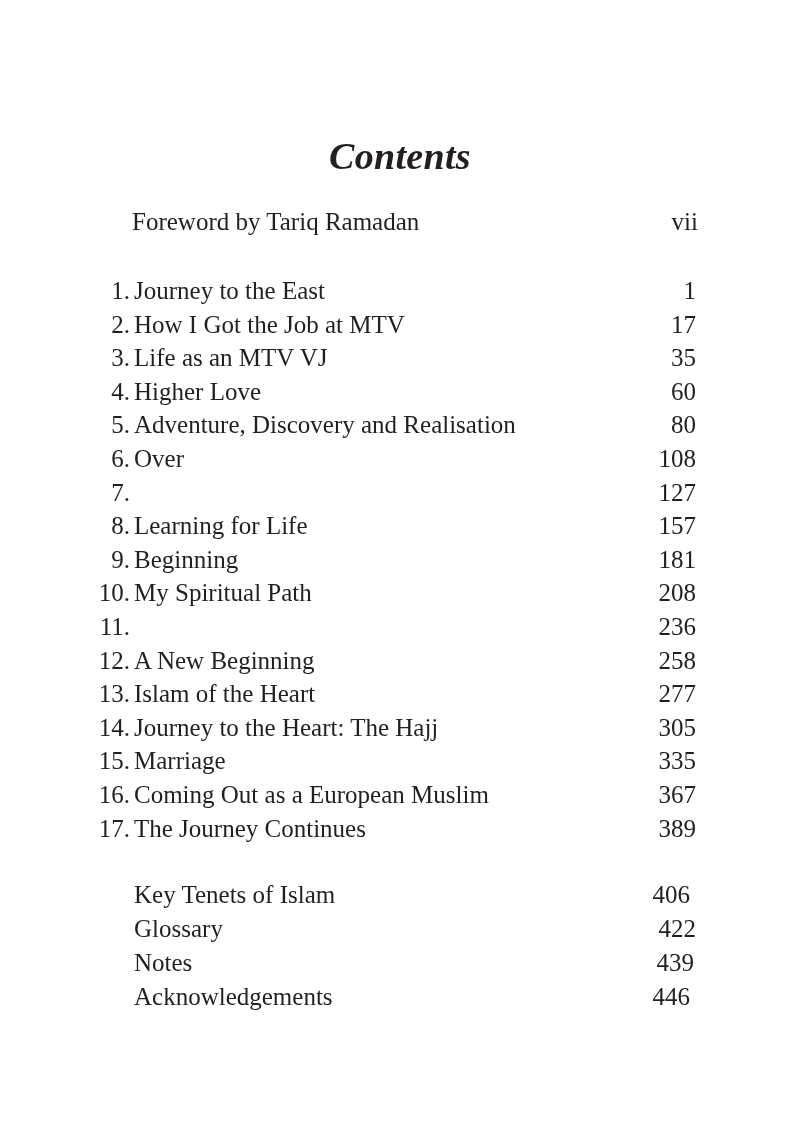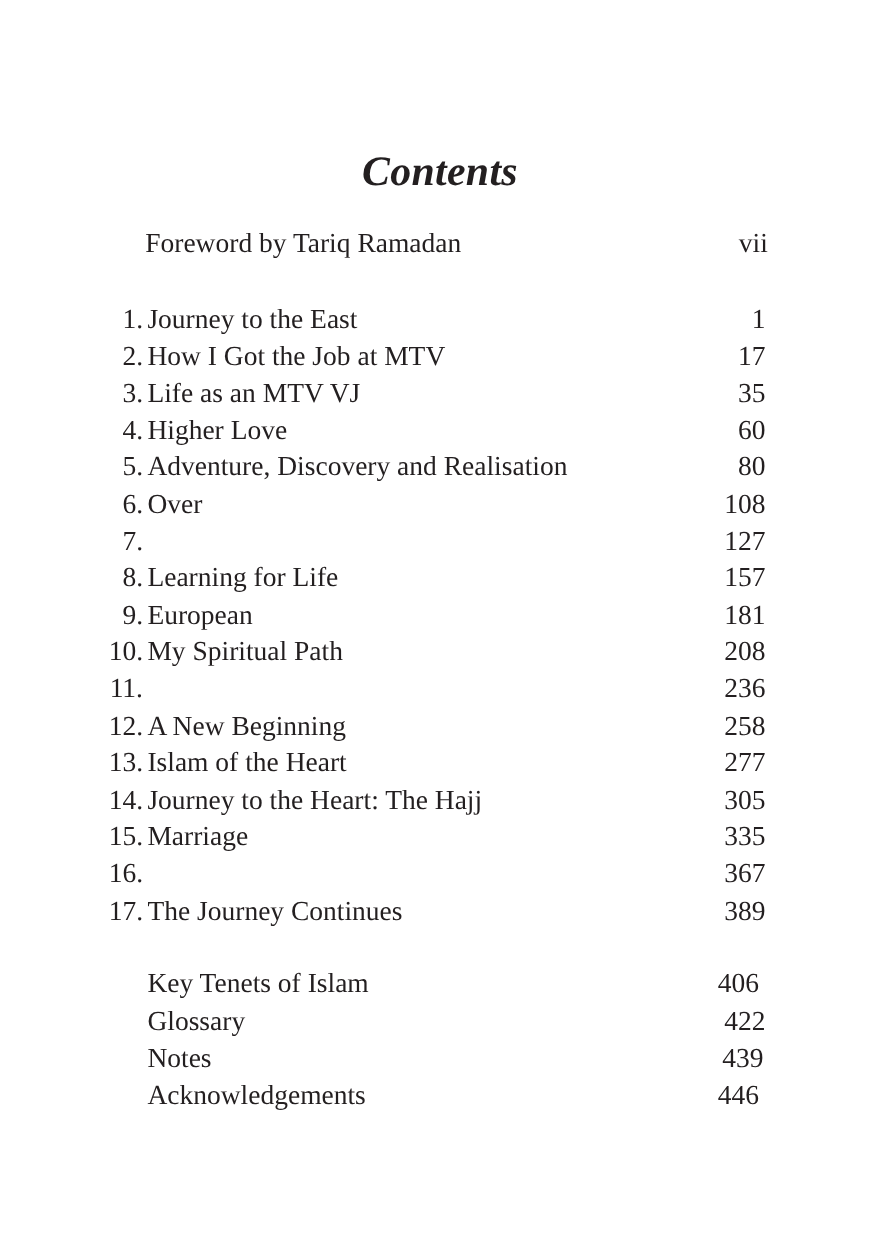--- a/index.html
+++ b/index.html
@@ -102,21 +102,21 @@
     <span class="num">7.</span>
     <span class="page">127</span>
   </div>
   <div class="row" style="top:509.2px">
     <span class="num">8.</span>
     <span class="title">Learning for Life</span>
     <span class="page">157</span>
   </div>
   <div class="row" style="top:542.8px">
     <span class="num">9.</span>
-    <span class="title">European</span>
+    <span class="title">Beginning</span>
     <span class="page">181</span>
   </div>
   <div class="row" style="top:576.4px">
     <span class="num">10.</span>
     <span class="title">My Spiritual Path</span>
     <span class="page">208</span>
   </div>
   <div class="row" style="top:610px">
     <span class="num">11.</span>
     <span class="page">236</span>
@@ -136,20 +136,21 @@
     <span class="title">Journey to the Heart: The Hajj</span>
     <span class="page">305</span>
   </div>
   <div class="row" style="top:744.4px">
     <span class="num">15.</span>
     <span class="title">Marriage</span>
     <span class="page">335</span>
   </div>
   <div class="row" style="top:778px">
     <span class="num">16.</span>
+    <span class="title">Coming Out as a European Muslim</span>
     <span class="page">367</span>
   </div>
   <div class="row" style="top:811.6px">
     <span class="num">17.</span>
     <span class="title">The Journey Continues</span>
     <span class="page">389</span>
   </div>
 </div>
 
 <div>

